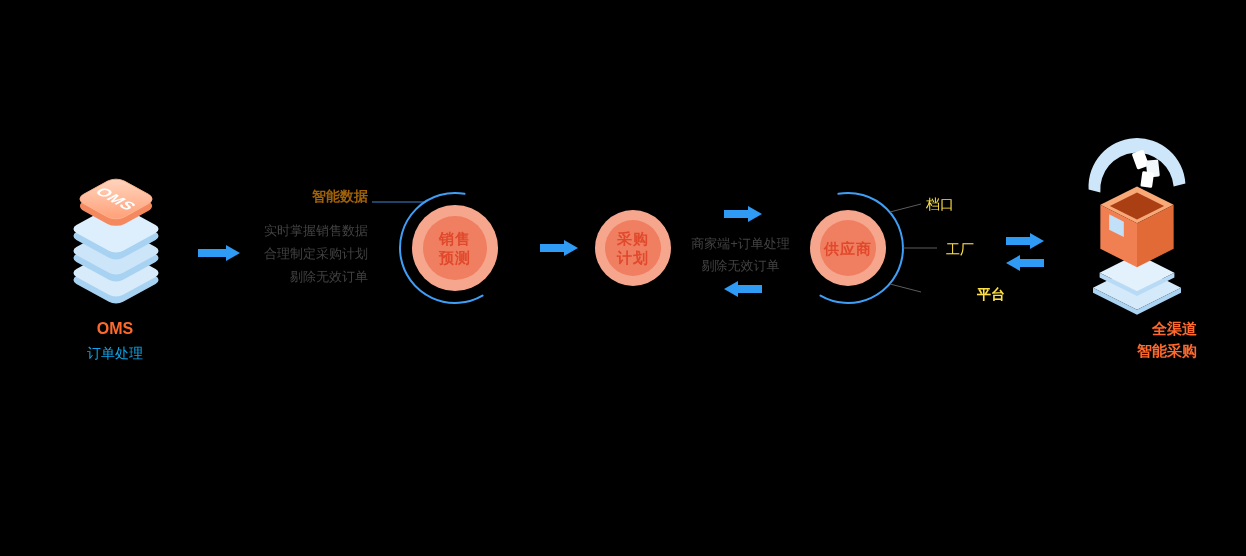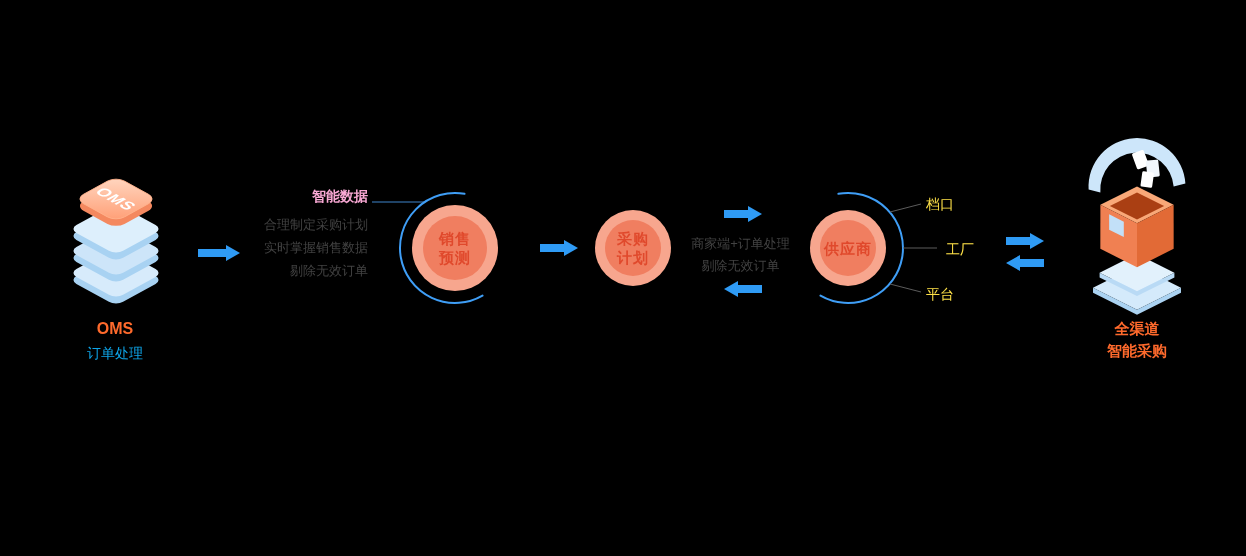--- a/index.html
+++ b/index.html
@@ -18,33 +18,33 @@
   .node1 .node-inner{width:64px;height:64px;}
   .node2{left:595px;top:210px;width:76px;height:76px;}
   .node3{left:810px;top:210px;width:76px;height:76px;}
   .node2 .node-inner,.node3 .node-inner{width:56px;height:56px;}
   .node-label{position:relative;z-index:3;color:#e0492c;font-weight:bold;font-size:15px;line-height:19px;text-align:center;letter-spacing:1px;}
 
   .caption{position:absolute;width:120px;text-align:center;z-index:2;}
   .oms-caption{left:55px;top:318px;}
   .result-caption{left:1077px;top:318px;}
   .orange-title{color:#ff6a2c;font-weight:bold;font-size:16px;line-height:22px;}
-  .result-caption .orange-title{font-size:15px;}
+  .result-caption .orange-title{font-size:15px;text-align:right;}
   .gray-sub{color:#0ea5e9;font-size:14px;margin-top:3px;line-height:20px;}
 
   .smart-block{position:absolute;left:228px;top:188px;width:140px;text-align:right;z-index:2;}
-  .smart-title{color:#f9a8d4;font-weight:bold;font-size:14px;margin-bottom:7px;}
+  .smart-title{color:#a16207;font-weight:bold;font-size:14px;margin-bottom:13px;}
   .smart-item{color:#424242;font-size:13px;line-height:23px;}
 
   .mid-text{position:absolute;left:683px;top:233px;width:115px;text-align:center;color:#424242;font-size:13px;line-height:22px;z-index:2;}
 
   .chan-label{position:absolute;color:#fde047;font-size:14px;z-index:2;}
   .chan-0{left:926px;top:196px;}
   .chan-1{left:946px;top:241px;}
-  .chan-2{left:926px;top:286px;}
+  .chan-2{left:977px;top:286px;font-weight:bold;}
 </style>
 </head>
 <body>
 
 <div class="canvas">
 
   <svg class="overlay" viewBox="0 0 1246 556">
 
     <path d="M 464.5 193.8 A 55 55 0 1 0 482.5 295.6" stroke="#3f9ef6" stroke-width="2" fill="none" stroke-linecap="round"></path>
 
@@ -86,22 +86,22 @@
     <text transform="translate(60,59) scale(1,0.55) rotate(45)" x="0" y="7" text-anchor="middle" font-size="20" font-weight="bold" fill="#ffffff" letter-spacing="1">OMS</text>
   </svg>
 
   <div class="caption oms-caption">
     <div class="orange-title">OMS</div>
     <div class="gray-sub">订单处理</div>
   </div>
 
   <div class="smart-block">
     <div class="smart-title">智能数据</div>
+    <div class="smart-item">实时掌握销售数据</div>
     <div class="smart-item">合理制定采购计划</div>
-    <div class="smart-item">实时掌握销售数据</div>
     <div class="smart-item">剔除无效订单</div>
   </div>
 
   <div class="node node1">
     <div class="node-inner"></div>
     <div class="node-label">
       <div>销售</div>
       <div>预测</div>
     </div>
   </div>

